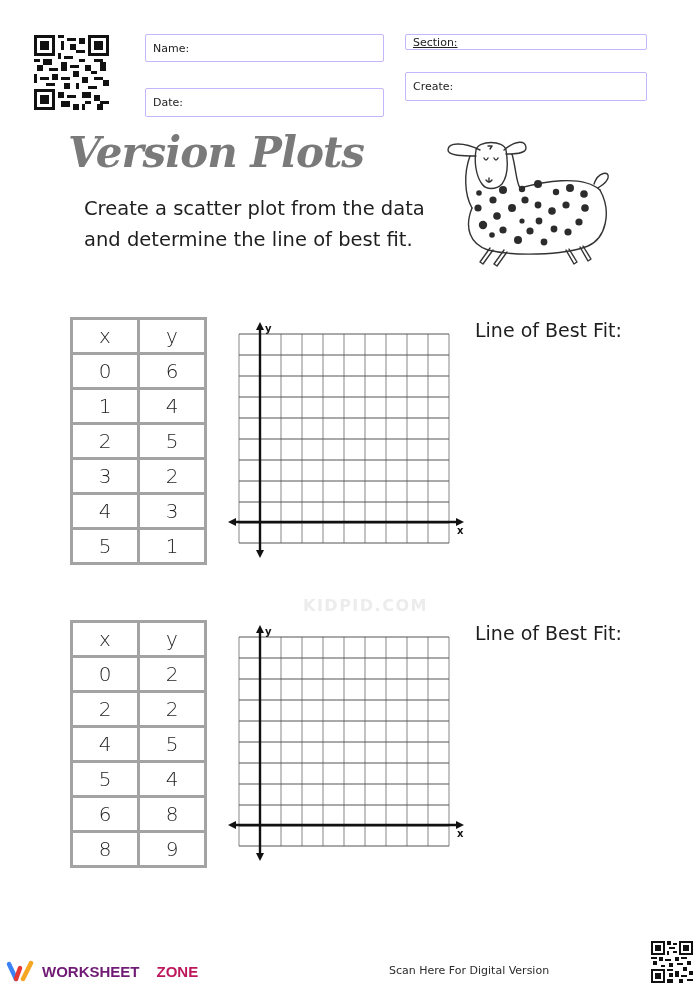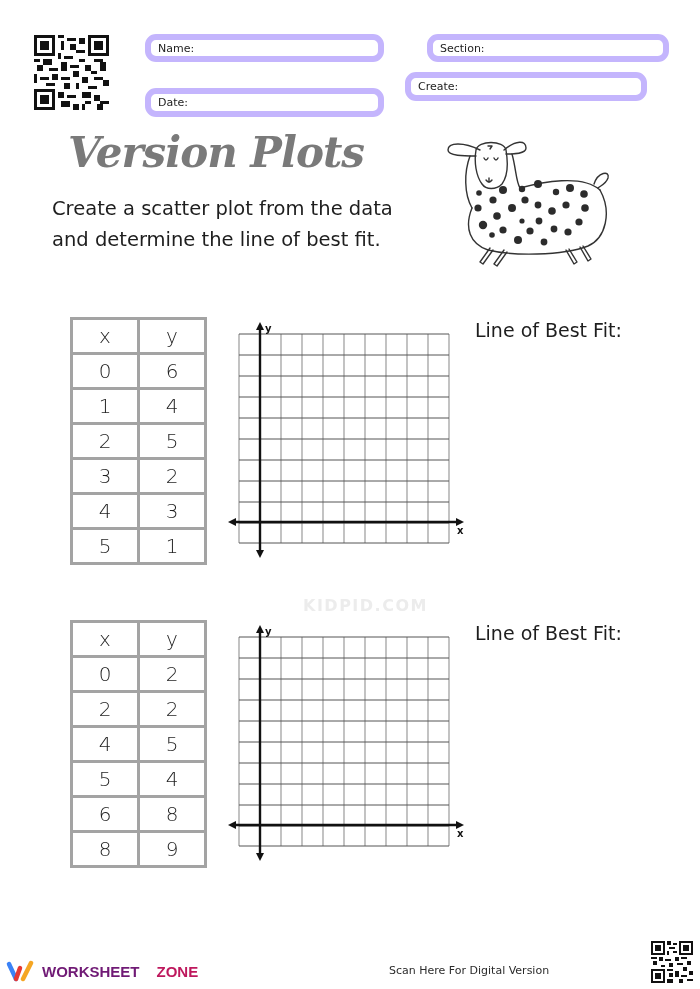--- a/index.html
+++ b/index.html
@@ -3,32 +3,32 @@
   <meta charset="utf-8">
   <style>
     * { box-sizing: border-box; margin: 0; padding: 0; }
     html, body { width: 700px; height: 989px; background: #ffffff; overflow: hidden; }
     body { position: relative; font-family: "Liberation Sans", sans-serif; color: #222; }
 
     .qr { position: absolute; }
     .qr svg { display: block; }
 
     .field {
-      position: absolute; border: 6px solid #c4b5fd; border-radius: 11px;
+      position: absolute; border: 1px solid #c4b5fd; border-radius: 2px;
       background: #fff; padding-left: 7px; display: flex; align-items: center;
     }
     .field .lbl { font-family: "DejaVu Sans", sans-serif; font-size: 11px; color: #222; }
 
     .title {
       position: absolute; left: 68px; top: 128px;
       font-family: "DejaVu Serif", serif; font-style: italic; font-weight: bold;
       font-size: 42px; color: #7a7a7a; letter-spacing: -1px;
     }
     .instructions {
-      position: absolute; left: 52px; top: 193px; width: 380px;
+      position: absolute; left: 84px; top: 193px; width: 380px;
       font-family: "DejaVu Sans", sans-serif; font-size: 19.5px; line-height: 31px; color: #1e1e1e;
     }
 
     .sheep { position: absolute; left: 442px; top: 132px; }
 
     table.xy {
       position: absolute; border-collapse: collapse;
       font-family: "DejaVu Sans", sans-serif; font-size: 20px; color: #1e1e1e;
     }
     table.xy td {
@@ -114,21 +114,21 @@
         <rect x="22" y="22" width="3" height="1"></rect>
         <rect x="21" y="23" width="2" height="2"></rect>
         <rect x="16" y="23" width="1" height="2"></rect>
     </g>
   </svg>
 </div>
 
 <div class="field" style="left:145px; top:34px; width:239px; height:28px;">
   <span class="lbl">Name:</span>
 </div>
-<div class="field" style="left:427px; top:34px; width:242px; height:28px;">
+<div class="field" style="left:405px; top:34px; width:242px; height:16px;text-decoration:underline;">
   <span class="lbl">Section:</span>
 </div>
 <div class="field" style="left:145px; top:88px; width:239px; height:29px;">
   <span class="lbl">Date:</span>
 </div>
 <div class="field" style="left:405px; top:72px; width:242px; height:29px;">
   <span class="lbl">Create:</span>
 </div>
 
 <div class="title">Version Plots</div>

